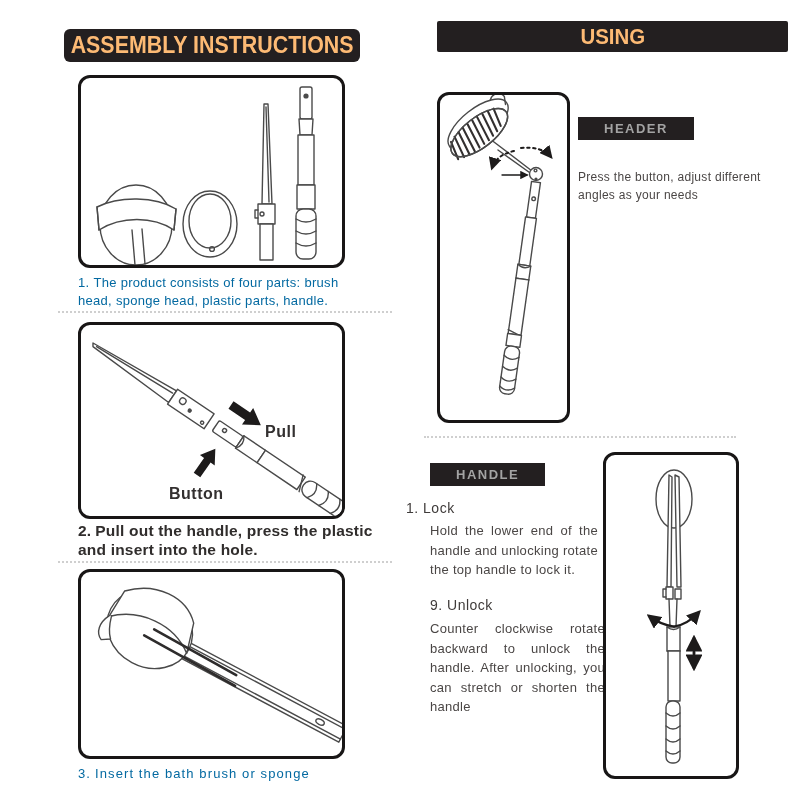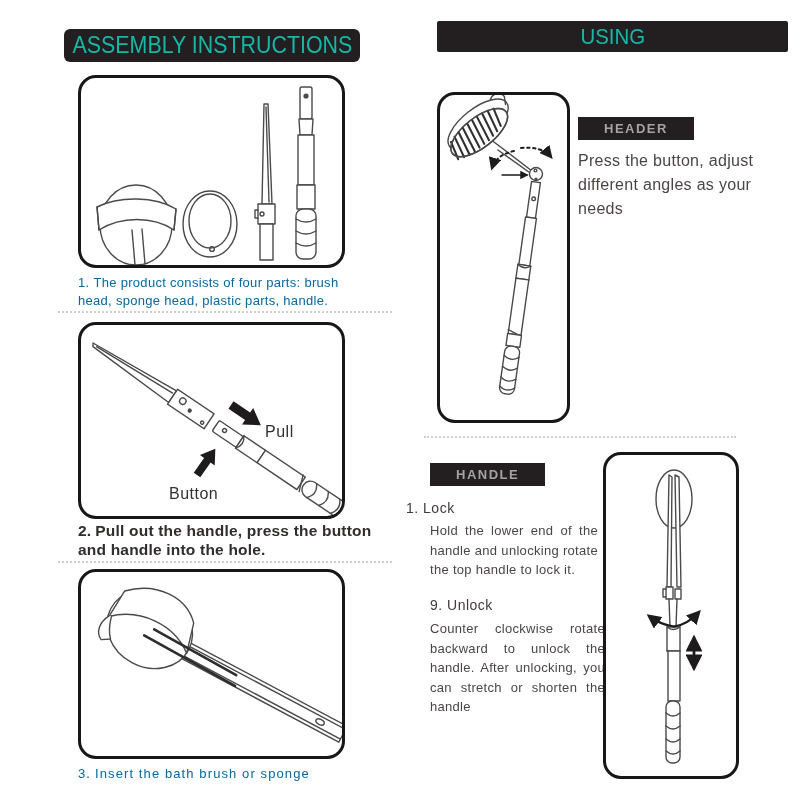--- a/index.html
+++ b/index.html
@@ -3,27 +3,27 @@
 <meta charset="utf-8">
 <style>
   html,body{margin:0;padding:0;}
   body{
     width:800px;height:800px;background:#ffffff;
     font-family:"Liberation Sans",sans-serif;color:#3f3b3a;
     position:relative;overflow:hidden;
   }
   .abs{position:absolute;}
   .banner{
-    background:#231f20;color:#14b8a6;font-weight:normal;
+    background:#231f20;color:#fdba74;font-weight:bold;
     display:flex;align-items:center;justify-content:center;text-align:center;
   }
   .banner-inner{display:inline-block;transform:scaleX(0.93);white-space:nowrap;}
   .panel{
-    border:3px solid #181616;border-radius:18px;background:#fff;
-    box-sizing:border-box;overflow:hidden;
+    border:3px solid #181616;border-radius:12px;background:#fff;
+    box-sizing:border-box;overflow:hidden;font-weight:bold;
   }
   .panel svg{display:block;width:100%;height:100%;}
   .dotted{border-top:2px dotted #cfcfcf;height:0;}
   .tag{
     background:#231f20;color:#a3a3a3;font-weight:bold;font-size:13px;
     letter-spacing:1.5px;padding:4px 26px;display:inline-block;
   }
   p{margin:0;}
   .step{font-size:13px;line-height:1.4;letter-spacing:0.3px;color:#0369a1;}
   .step-num{margin-right:4px;}
@@ -108,21 +108,21 @@
 
       <g transform="translate(116,150) rotate(-55)">
         <path d="M0 -4 L18 -4 L18 -9 L32 0 L18 9 L18 4 L0 4 Z" fill="#1d1b1b" stroke="none"></path>
       </g>
     </svg>
     <div class="abs callout" style="left:184px;top:98px;">Pull</div>
     <div class="abs callout" style="left:88px;top:160px;">Button</div>
   </div>
 
   <p class="abs step-bold" style="left:78px;top:521px;width:300px;">
-    <span class="step-num">2.</span><span>Pull out the handle, press the button and handle into the hole.</span>
+    <span class="step-num">2.</span><span>Pull out the handle, press the plastic and insert into the hole.</span>
   </p>
 
   <div class="abs dotted" style="left:58px;top:561px;width:334px;"></div>
 
   <div class="abs panel" style="left:78px;top:569px;width:267px;height:190px;">
     <svg viewBox="0 0 261 184">
       <g transform="translate(66,58) rotate(28)">
 
         <path d="M40 -9 L222 -9 M40 9 L222 9 M222 -9 L222 9"></path>
         <path d="M44 -5.5 L222 -5.5 M44 5.5 L222 5.5"></path>
@@ -181,21 +181,21 @@
         <ellipse cx="4" cy="-5" rx="36" ry="16" fill="#fff"></ellipse>
         <path d="M29 -17 a8 8 0 0 1 13 6 l-4 7"></path>
         <ellipse cx="0" cy="2" rx="34" ry="15" fill="#fff"></ellipse>
         <path d="M-28 -8 L-33 10 M-22 -10 L-27 12 M-16 -11 L-21 13 M-10 -12 L-15 14 M-4 -12 L-9 14 M2 -12 L-3 14 M8 -12 L3 14 M14 -11 L9 13 M20 -10 L15 12 M26 -8 L21 10" stroke="#333030" stroke-width="2.1"></path>
         <ellipse cx="0" cy="2" rx="34" ry="15"></ellipse>
       </g>
     </svg>
   </div>
 
   <span class="abs tag" style="left:578px;top:117px;">HEADER</span>
-  <p class="abs body-text" style="left:578px;top:149px;width:205px;font-size:16px;">Press the button, adjust different angles as your needs</p>
+  <p class="abs body-text" style="left:578px;top:168px;width:205px;font-size:12px;">Press the button, adjust different angles as your needs</p>
 
   <div class="abs dotted" style="left:424px;top:436px;width:312px;"></div>
 
   <span class="abs tag" style="left:430px;top:463px;">HANDLE</span>
 
   <p class="abs sub-head" style="left:406px;top:500px;">1. Lock</p>
   <p class="abs body-text body-just" style="left:430px;top:521px;width:168px;">Hold the lower end of the handle and unlocking rotate the top handle to lock it.</p>
 
   <p class="abs sub-head" style="left:430px;top:597px;">9. Unlock</p>
   <p class="abs body-text body-just" style="left:430px;top:619px;width:175px;">Counter clockwise rotate backward to unlock the handle. After unlocking, you can stretch or  shorten the handle</p>

